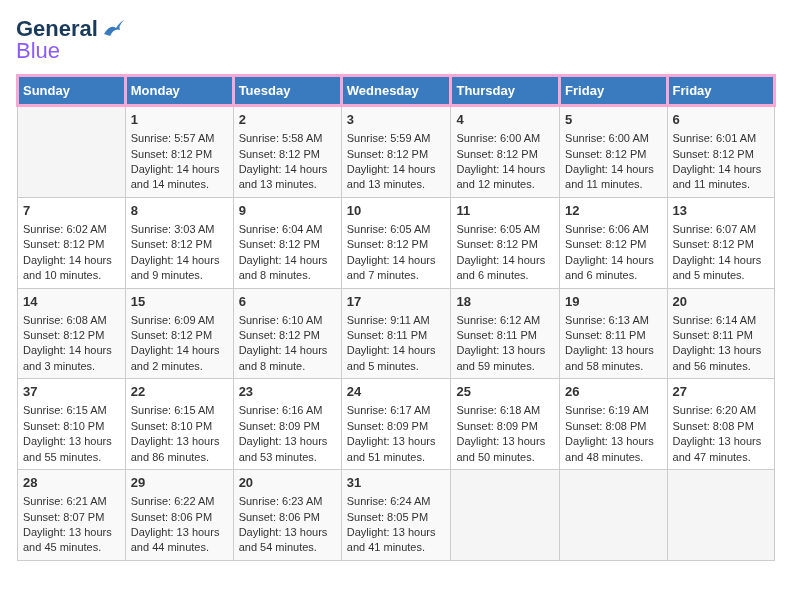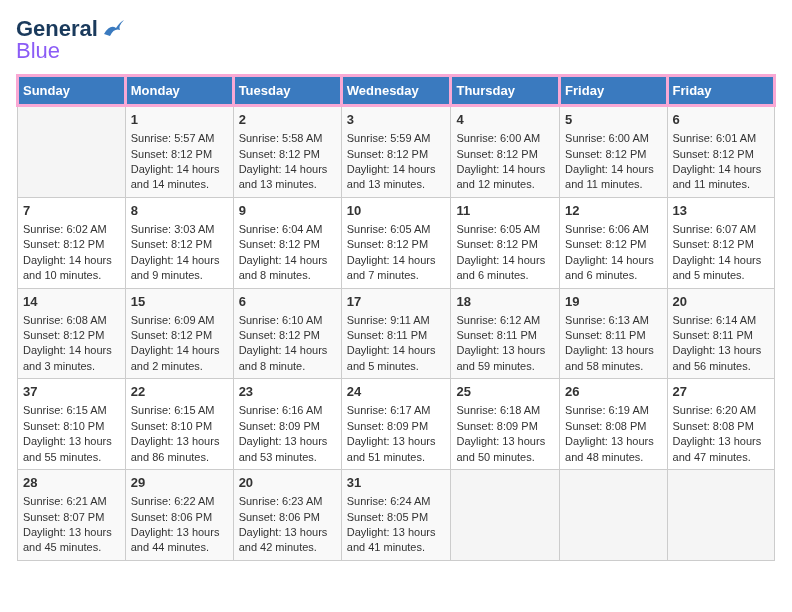--- a/index.html
+++ b/index.html
@@ -320,21 +320,21 @@
             <div>Sunrise: 6:22 AM</div>
             <div>Sunset: 8:06 PM</div>
             <div>Daylight: 13 hours</div>
             <div>and 44 minutes.</div>
           </td>
           <td>
             <span class="day-num">20</span>
             <div>Sunrise: 6:23 AM</div>
             <div>Sunset: 8:06 PM</div>
             <div>Daylight: 13 hours</div>
-            <div>and 42 minutes.</div>
+            <div>and 54 minutes.</div>
           </td>
           <td>
             <span class="day-num">31</span>
             <div>Sunrise: 6:24 AM</div>
             <div>Sunset: 8:05 PM</div>
             <div>Daylight: 13 hours</div>
             <div>and 41 minutes.</div>
           </td>
           <td class="empty-cell"></td>
           <td class="empty-cell"></td>

